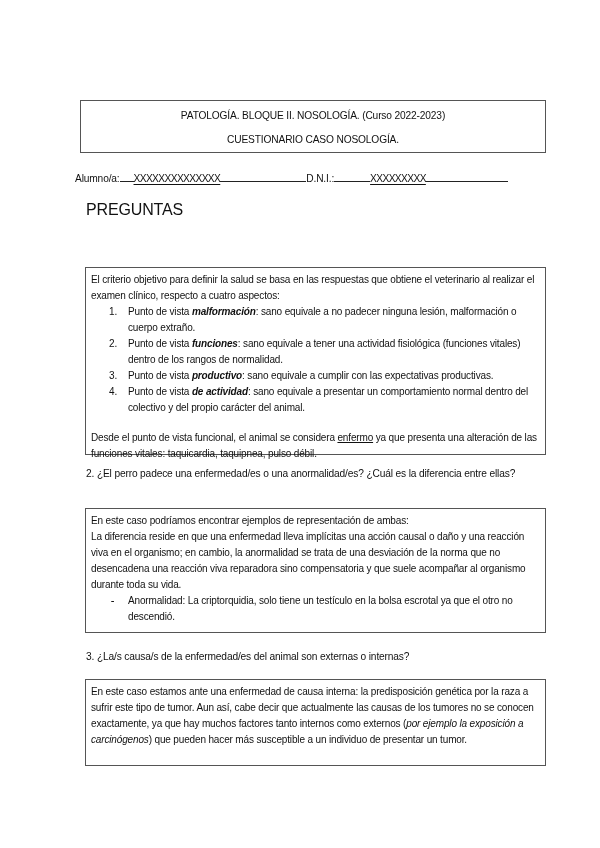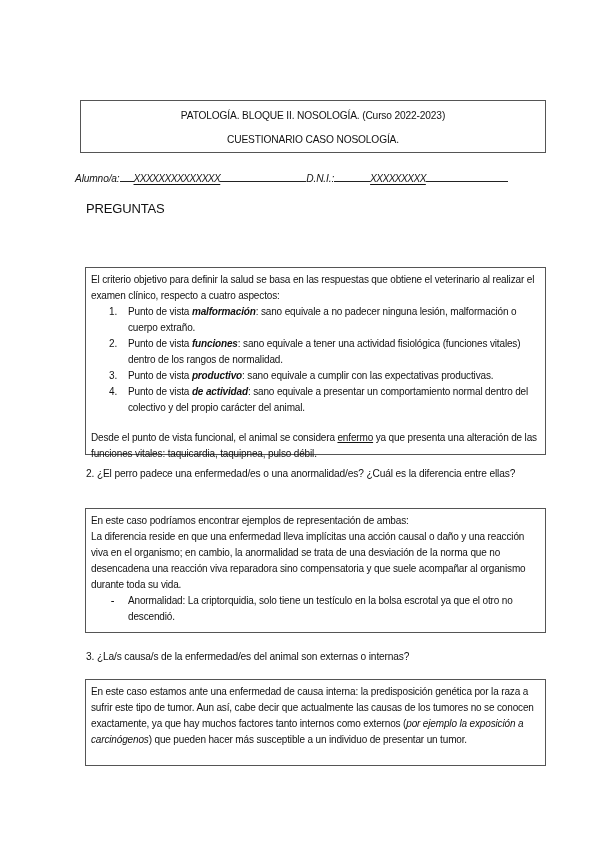--- a/index.html
+++ b/index.html
@@ -43,40 +43,39 @@
     .header-line.l1 { top: 9px; }
     .header-line.l2 { top: 33px; }
 
     .student-line {
       position: absolute;
       left: 75px;
       top: 171px;
       width: 470px;
       white-space: nowrap;
       font-size: 10.2px;
-      font-style: italic;
     }
     .blank {
       display: inline-block;
       border-bottom: 1px solid #222;
       height: 10px;
       vertical-align: baseline;
     }
     .filled {
       text-decoration: underline;
       text-decoration-thickness: 1px;
       text-underline-offset: 1.5px;
       letter-spacing: -0.6px;
     }
 
     .section-title {
       position: absolute;
       left: 86px;
       top: 201px;
-      font-size: 13px;
+      font-size: 16px;
     }
     .question {
       position: absolute;
       left: 86px;
       width: 462px;
       line-height: 15px;
       font-size: 10.2px;
     }
     .answer-box {
       position: absolute;

